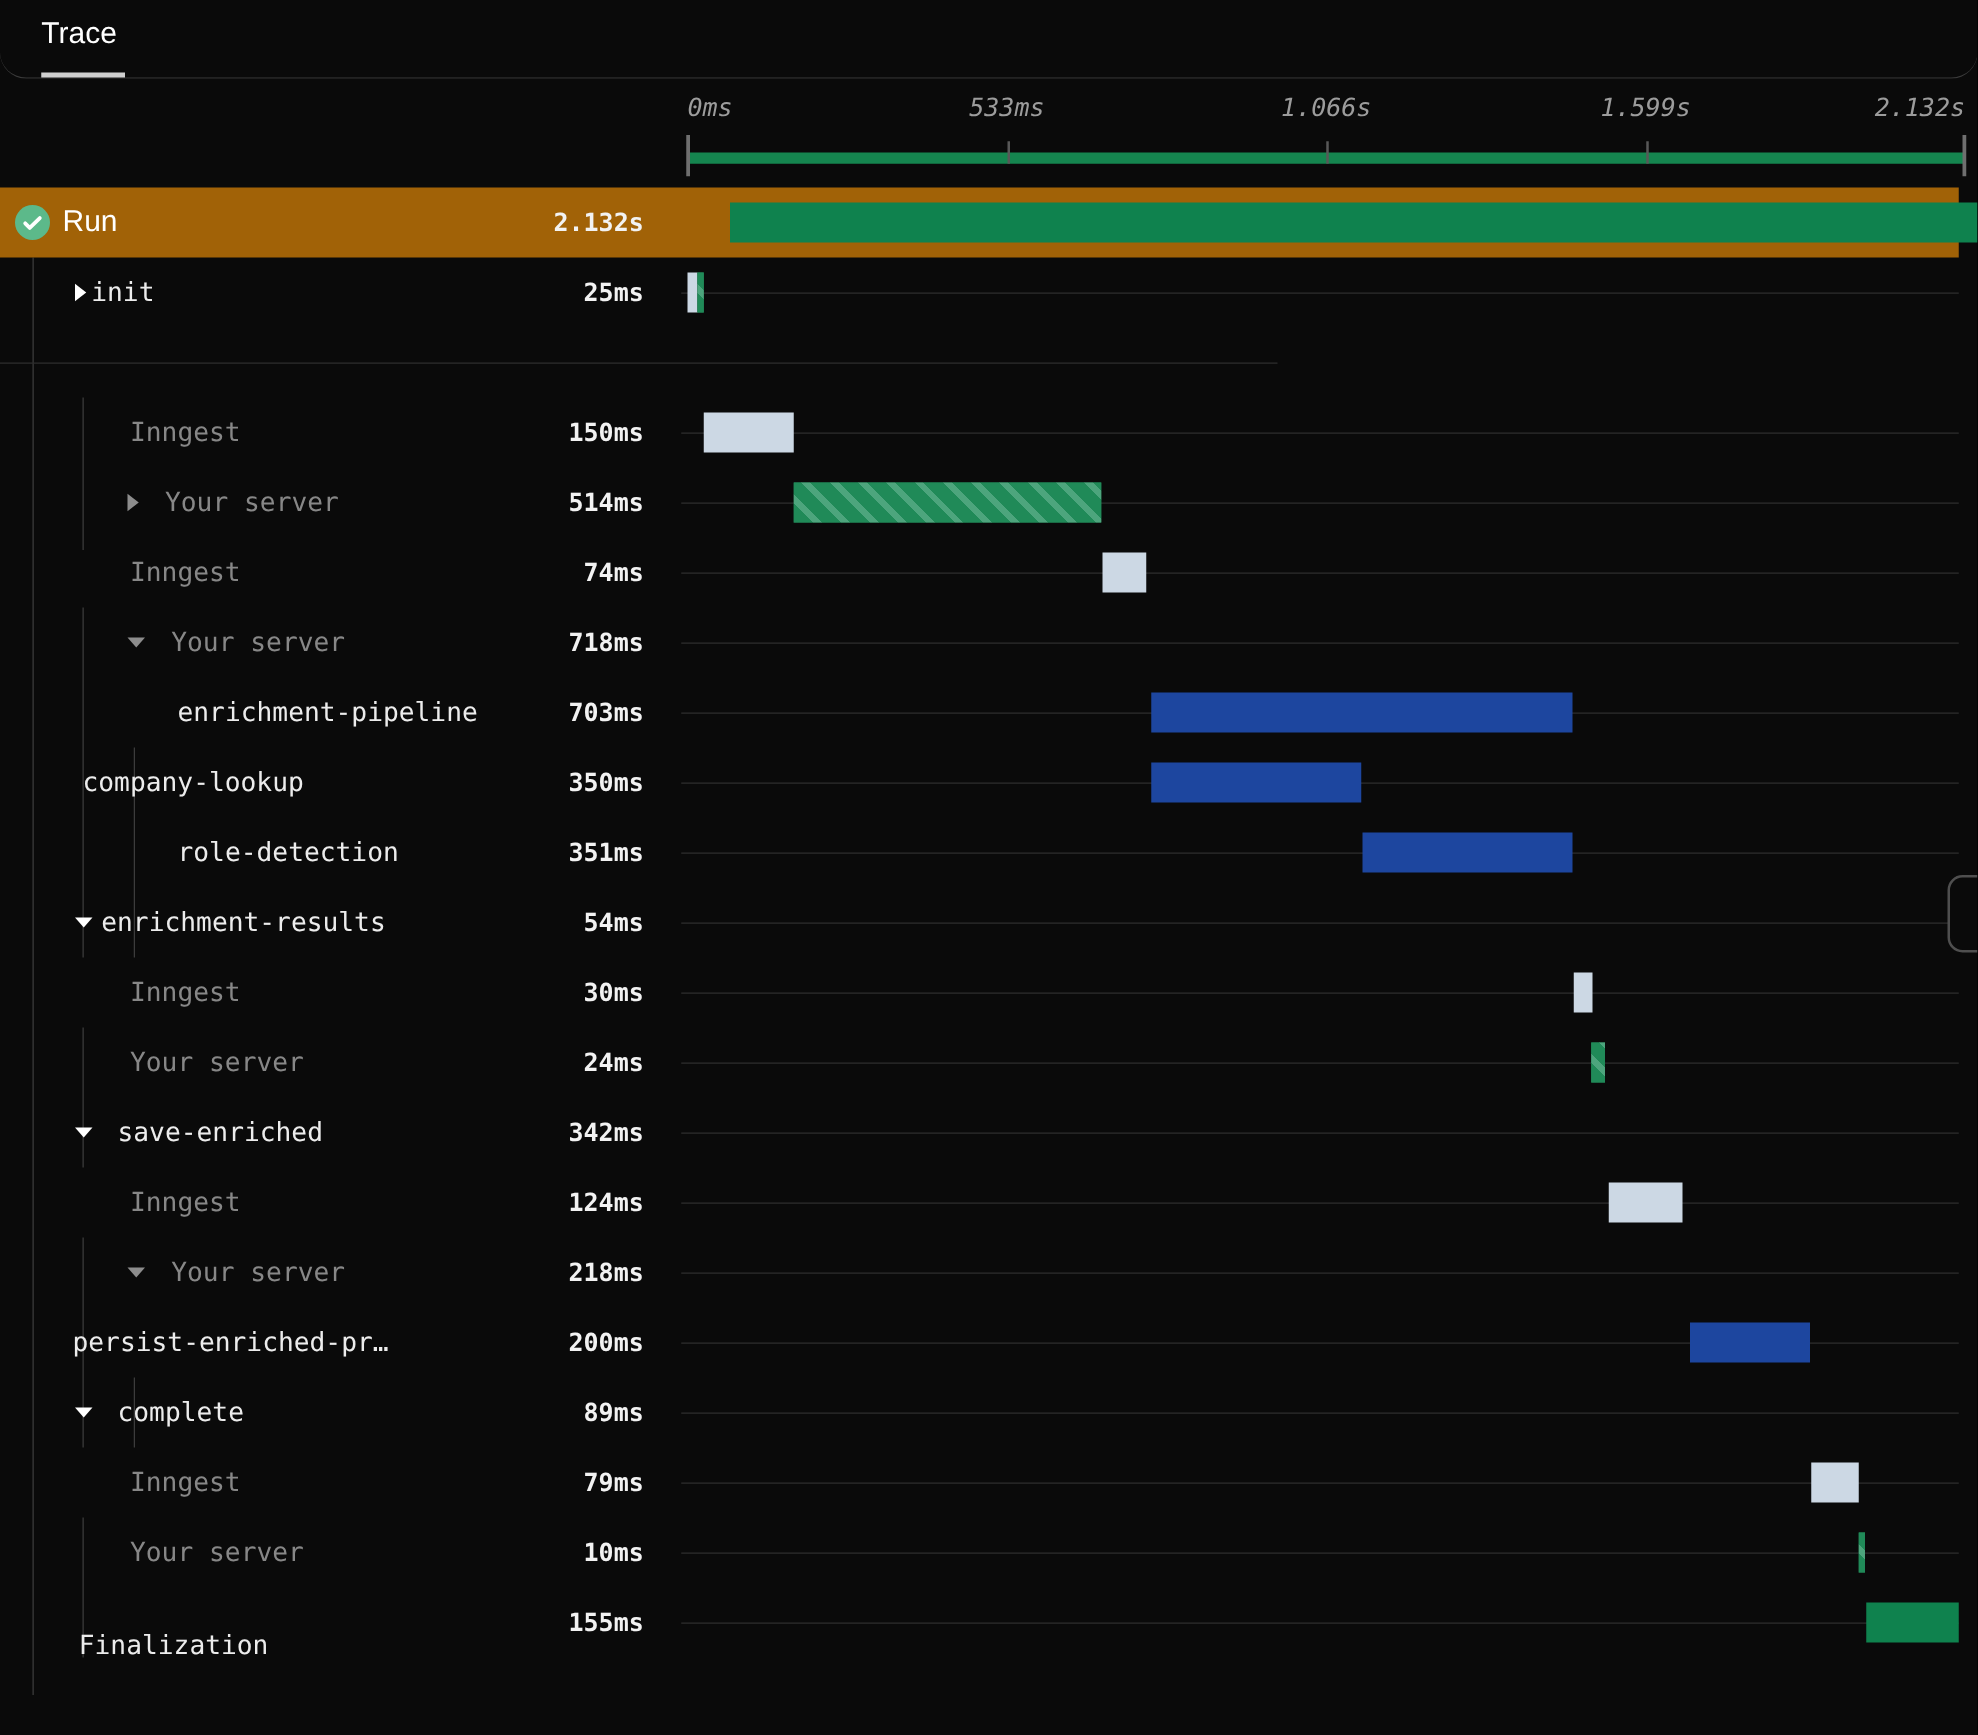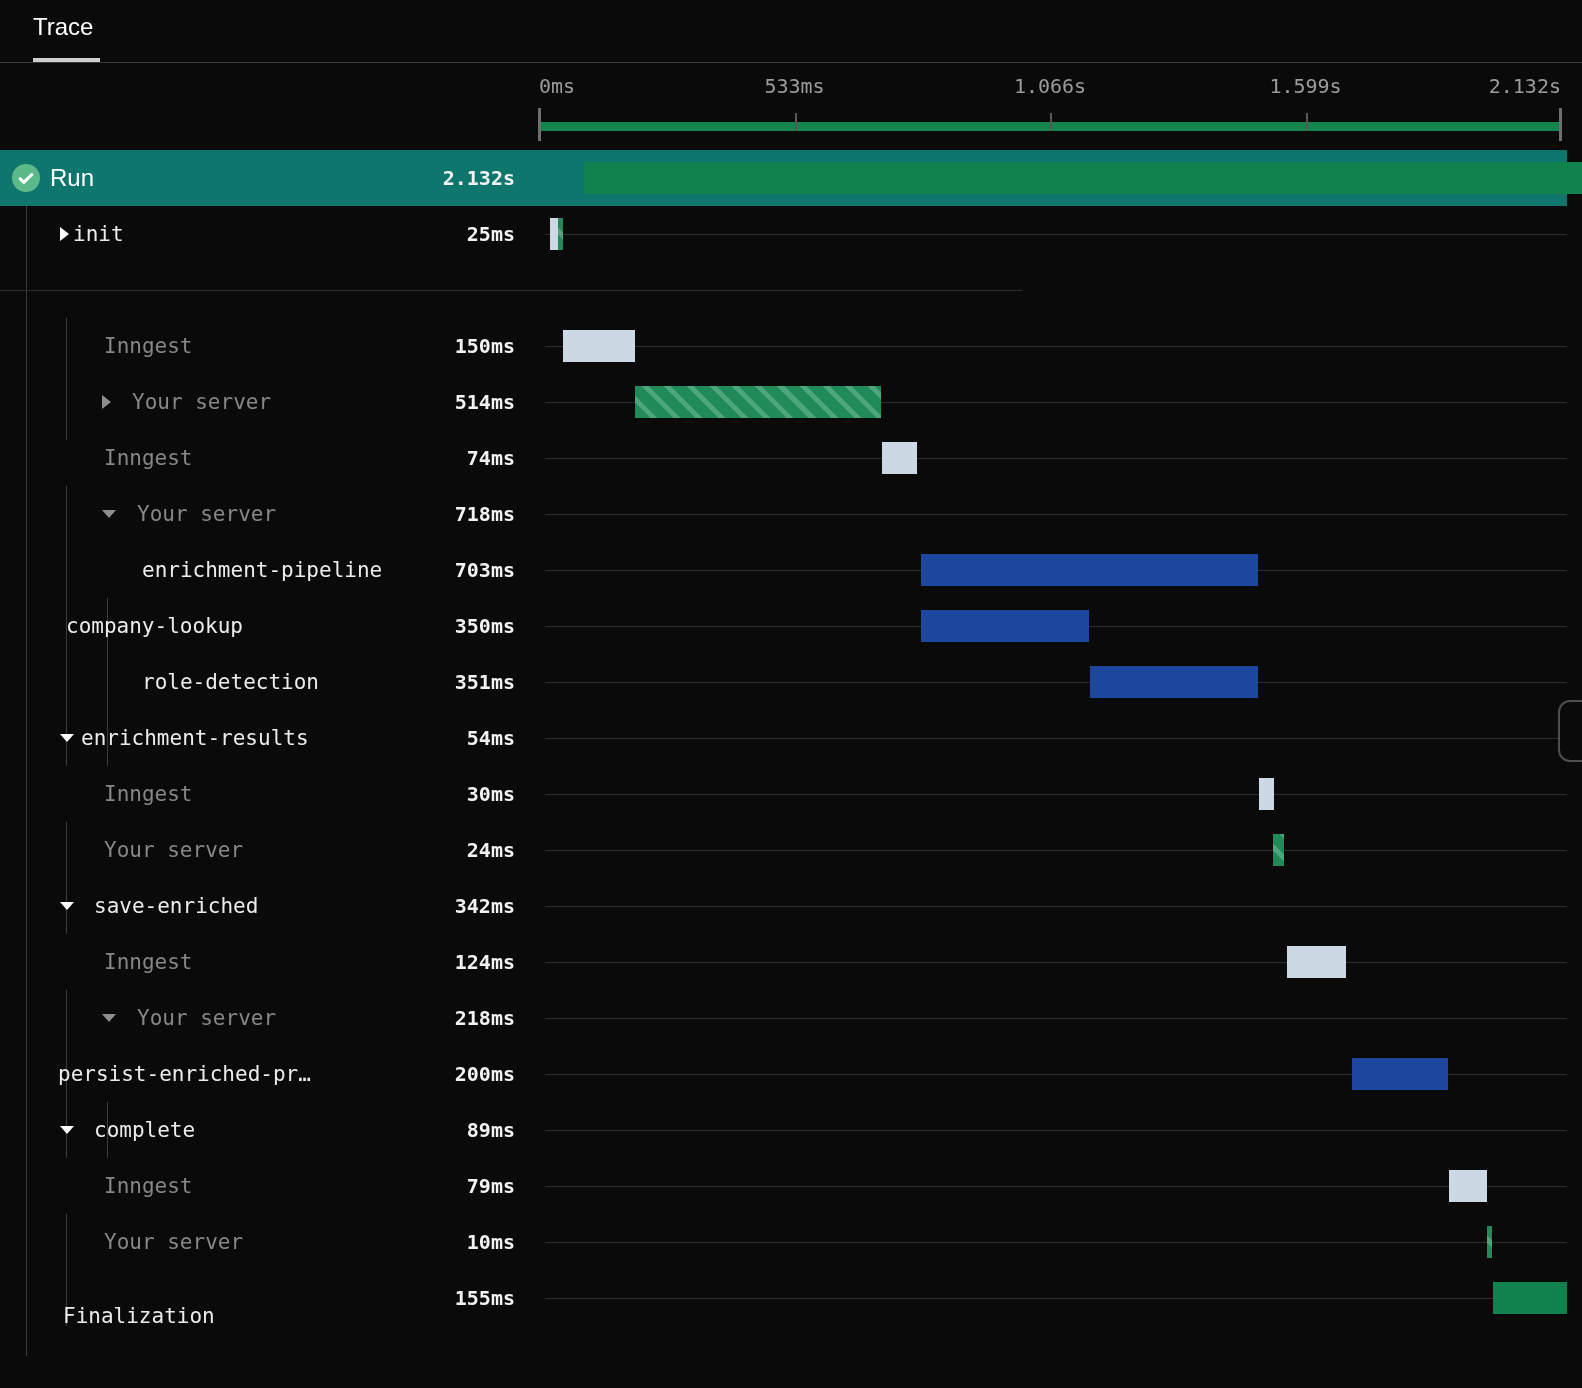--- a/index.html
+++ b/index.html
@@ -1,32 +1,32 @@
 <!DOCTYPE html>
 <html><head>
 <meta charset="utf-8">
 <style>
   html,body{margin:0;padding:0;background:#000;}
   .app{position:relative;width:1582px;height:1388px;background:#0a0a0a;overflow:hidden;
        font-family:"DejaVu Sans Mono",monospace;}
   
-  .header{position:relative;height:62px;border-bottom:1px solid #3b3b3b;}
+  .header{position:relative;height:62px;border-bottom:1px solid #3b3b3b;border-radius:21px;}
   .tab{position:absolute;left:33px;top:13px;height:49px;}
   .tab-label{font-family:"Liberation Sans",sans-serif;font-size:24px;color:#fff;font-weight:500;}
   .tab-underline{position:absolute;left:0;bottom:0;width:67px;height:4px;background:#cfcfcf;}
   
-  .ruler{position:absolute;left:539px;top:62px;width:1022px;height:108px;}
+  .ruler{position:absolute;left:550px;top:62px;width:1022px;height:108px;font-style:italic;}
   .ruler-label{position:absolute;top:12px;font-size:20px;color:#9c9c9c;white-space:nowrap;}
   .minimap{position:absolute;left:0;top:60px;width:100%;height:9px;background:#15854f;}
   .tick-end{position:absolute;top:46px;width:3px;height:33px;background:#6f6f6f;}
   .tick-mid{position:absolute;top:51px;width:2px;height:18px;background:#585858;}
   
   .rows{position:absolute;left:0;top:150px;width:1567px;}
   .row{position:relative;display:flex;height:56px;align-items:stretch;}
-  .row.selected{background:#0f766e;gap:35px;}
+  .row.selected{background:#a16207;gap:35px;}
   .cell-left{position:relative;flex:0 0 545px;display:flex;align-items:center;}
   .lbl{font-size:21px;color:#ececec;white-space:nowrap;}
   .lbl.muted{color:#878787;}
   .lbl.sans{font-family:"Liberation Sans",sans-serif;font-size:24px;font-weight:500;color:#fff;}
   .dur{position:absolute;right:30px;font-size:20px;font-weight:bold;color:#f2f2f2;}
   .chev{width:0;height:0;flex:0 0 auto;}
   .chev.down{border-left:7px solid transparent;border-right:7px solid transparent;border-top:8px solid #fff;}
   .chev.right{border-top:7px solid transparent;border-bottom:7px solid transparent;border-left:9px solid #fff;}
   .chev.gray.down{border-top-color:#8d8d8d;}
   .chev.gray.right{border-left-color:#8d8d8d;}

